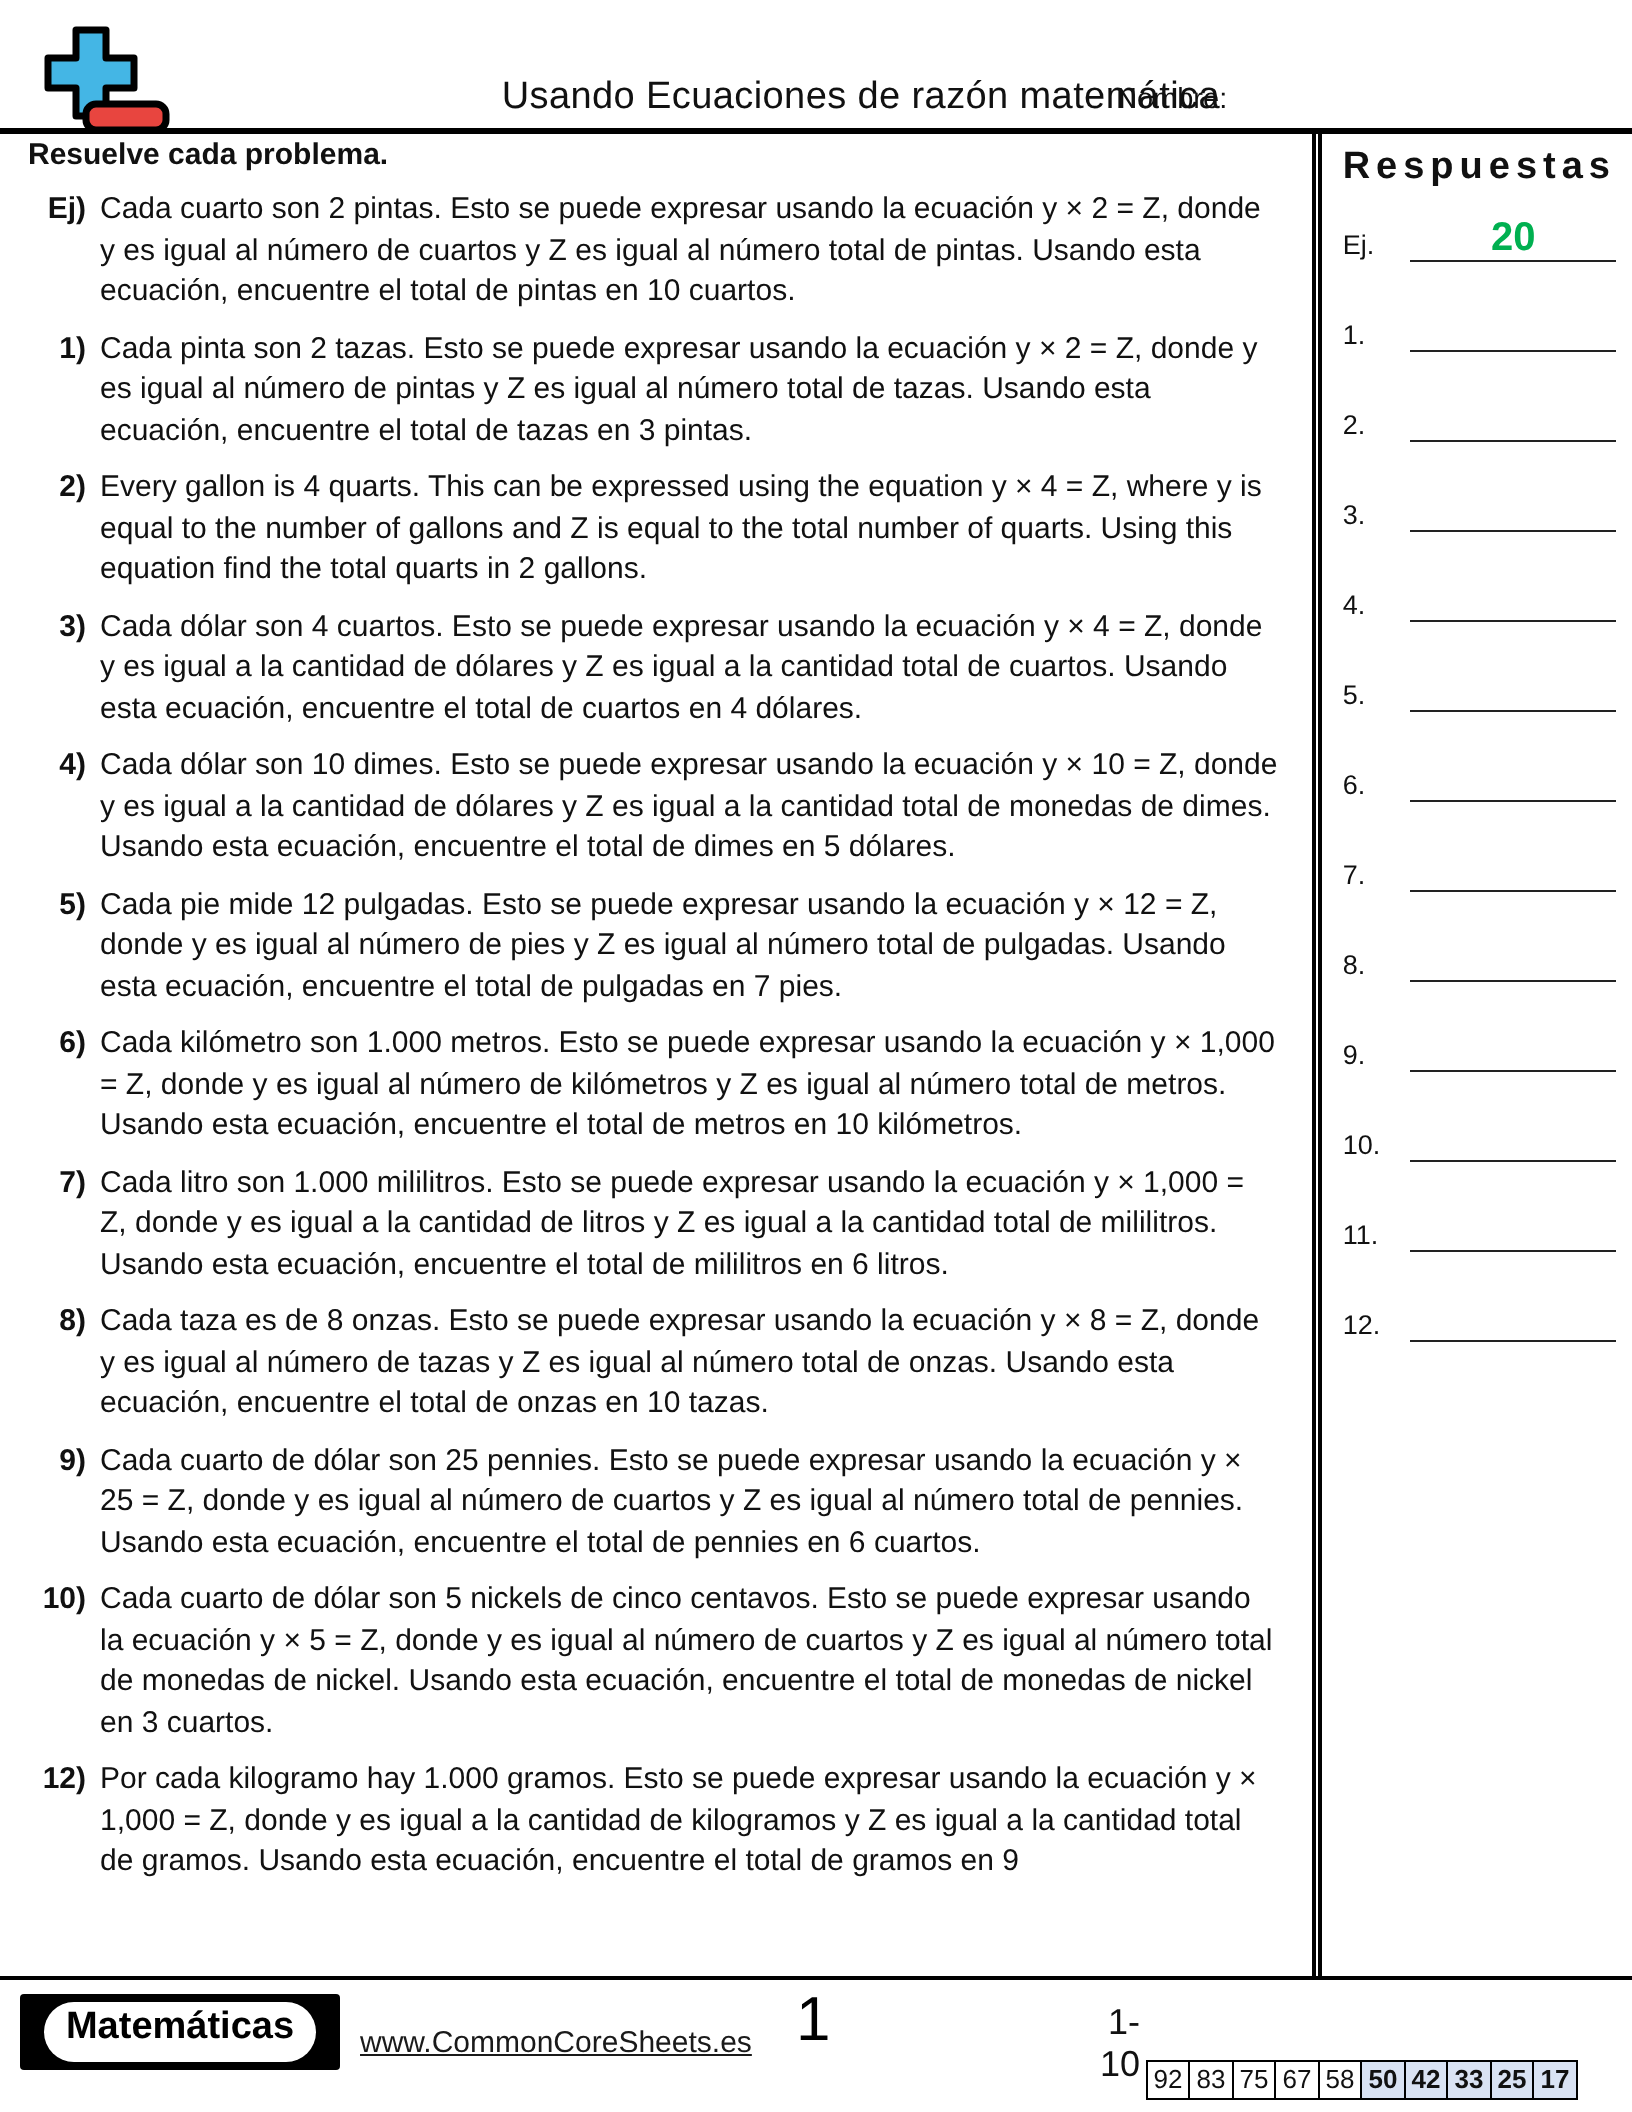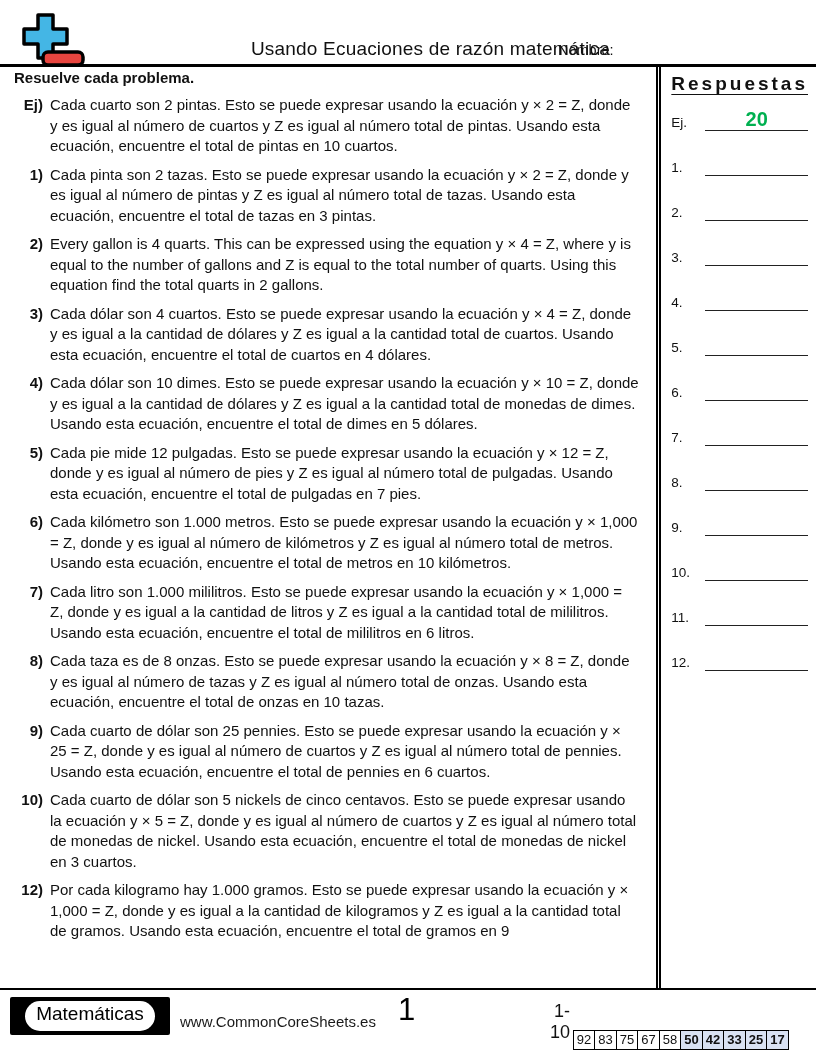--- a/index.html
+++ b/index.html
@@ -21,37 +21,37 @@
   .body { position:absolute; left:0; top:67px; width:816px; height:921px; display:flex; overflow:hidden; }
   .main { width:776px; padding:1px 6px 0 6px; overflow:hidden; }
   .instructions { font-weight:bold; font-size:15px; margin:1px 0 9px 8px; }
   .problem { display:flex; margin-bottom:8px; }
   .pnum { width:44px; flex-shrink:0; text-align:right; padding-right:7px; font-weight:bold; font-size:15px; line-height:20.5px; }
   .ptext { font-size:15px; line-height:20.5px; width:589px; }
   
   .answers { width:164px; border-left:5px double #000; padding:6px 8px 0 10px; }
   .answers-title {
     font-weight:bold; font-size:19px; letter-spacing:3px; text-align:center;
-    text-decoration:underline; text-underline-offset:4px; margin-bottom:14px;
+    text-underline-offset:4px; margin-bottom:14px;
   }
   .answer-row { display:flex; align-items:flex-end; height:22px; margin-bottom:23px; }
   .alabel { width:34px; flex-shrink:0; font-size:13.5px; padding-bottom:1px; }
   .aline { flex:1; border-bottom:1.6px solid #222; text-align:center; height:22px; }
   .avalue { color:#00b050; font-weight:bold; font-size:20px; line-height:20px; }
   
   .footer { position:absolute; left:0; top:988px; width:816px; height:68px; border-top:2.5px solid #000; background:#fff; }
   .brand-box {
     position:absolute; left:10px; top:7px; width:160px; height:38px; background:#000;
     display:flex; align-items:center; justify-content:center; border-radius:2px;
   }
   .brand-pill {
-    background:#fff; color:#000; font-weight:normal; font-size:19px;
+    background:#fff; color:#000; font-weight:bold; font-size:19px;
     border-radius:17px; padding:3px 11px 8px 11px; line-height:1;
   }
-  .website { position:absolute; left:180px; top:23px; font-size:15px; color:#1a1a1a; }
+  .website { position:absolute; left:180px; top:23px; font-size:15px; color:#1a1a1a;text-decoration:underline; }
   .page-num { position:absolute; left:398px; top:2px; font-size:31px; color:#000; }
   .score-table { position:absolute; left:538px; top:4px; }
   .score-row { display:flex; align-items:center; }
   .score-row + .score-row { margin-top:-1.5px; }
   .score-label { width:36px; flex-shrink:0; text-align:right; font-size:18px; padding-right:4px; }
   .score-cell {
     width:23px; height:20px; border:1.5px solid #000; margin-left:-1.5px;
     text-align:center; font-size:13px; line-height:17.5px; background:#fff;margin-top:36px;
   }
   .score-cell.hl { background:#d9e2f3;font-weight:bold; }

